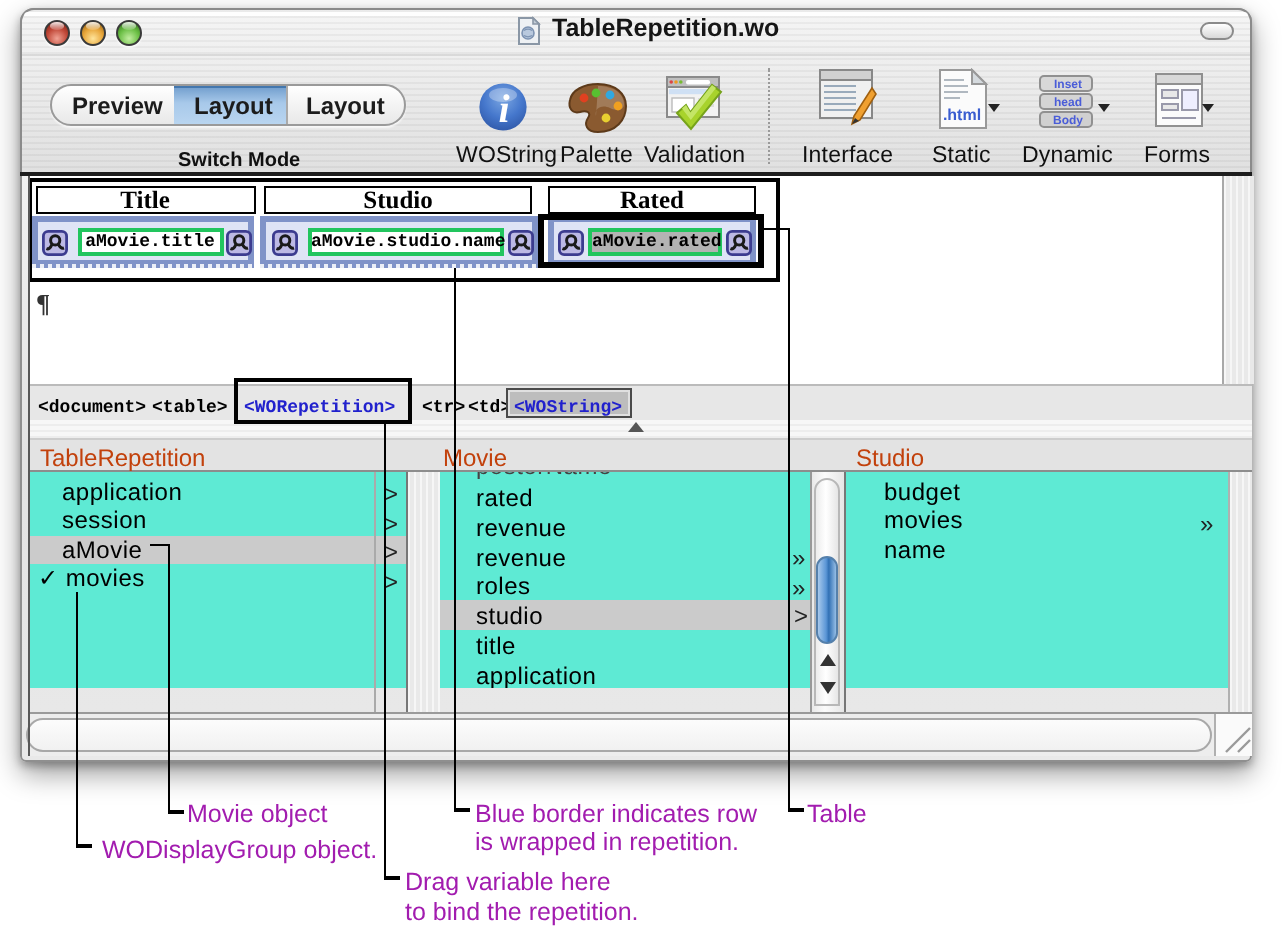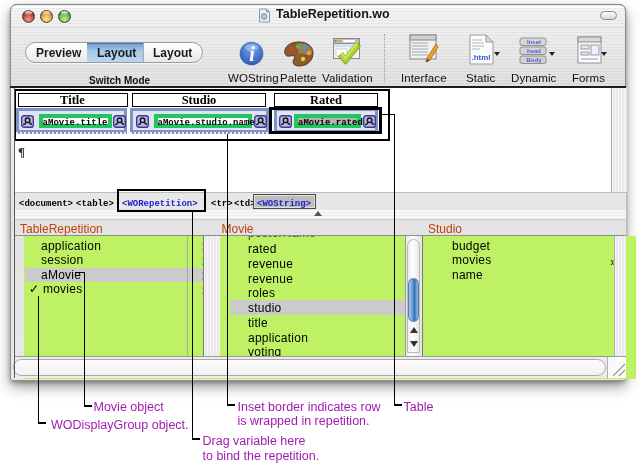--- a/index.html
+++ b/index.html
@@ -44,36 +44,36 @@
  background:repeating-linear-gradient(90deg,#f6f6f6 0 1px,#e9e9e9 1px 3px)}
 
 #tbl{left:14px;top:89px;width:376px;height:52px;border:2px solid #000;box-sizing:border-box;background:#fff}
 .hcell{border:1px solid #000;background:#fff;box-sizing:border-box;height:13.5px;top:93px;
  font-family:"Liberation Serif",serif;font-weight:bold;font-size:12.5px;text-align:center;line-height:12.5px;color:#000}
 .band{top:108px;height:25.5px;background:#8093c8}
 .band .in{position:absolute;left:3px;top:3px;right:3px;bottom:3.5px;background:#dfe4f5}
 .band .dash{position:absolute;left:0;right:0;bottom:0;height:2px;
  background:repeating-linear-gradient(90deg,rgba(255,255,255,.85) 0 2px,transparent 2px 4px)}
 .loupe{width:13px;height:13px;top:115px}
-.bbox{top:113.5px;height:14.5px;border:4px solid #22c55e;background:#fff;box-sizing:border-box;
+.bbox{top:113.5px;height:14.5px;border:2px solid #22c55e;background:#fff;box-sizing:border-box;
  font-family:"Liberation Mono",monospace;font-weight:bold;font-size:9px;line-height:10.5px;text-align:center;color:#000}
 #pilcrow{left:18px;top:143.5px;font-size:13px;color:#333;font-weight:bold;font-family:"Liberation Serif",serif}
 
 #pathbar{left:14px;top:192px;width:612px;height:17.5px;background:#e7e7e7;border-top:1px solid #bbb;box-sizing:border-box}
 .pb{position:absolute;top:198.5px;font-family:"Liberation Mono",monospace;font-weight:bold;font-size:9px;color:#000;white-space:pre}
 .pb.blue{color:#2121cd}
 #wostr-box{left:253px;top:193.5px;width:63px;height:15px;background:#bdbdbd;border:1px solid #4a4a4a;box-shadow:inset 0 0 0 1px #e0e0e0;box-sizing:border-box}
 
 #split{left:14px;top:209.5px;width:612px;height:10.5px;
  background:repeating-linear-gradient(0deg,#ededed 0 1px,#f7f7f7 1px 3px);border-bottom:1px solid #cdcdcd;box-sizing:border-box}
 #grip{left:314px;top:210.5px;width:0;height:0;border-left:4px solid transparent;border-right:4px solid transparent;border-bottom:5px solid #555}
 
 #bhead{left:14px;top:220px;width:612px;height:16px;background:#e3e3e3;border-bottom:1px solid #8d8d8d;box-sizing:border-box}
 .bh{position:absolute;top:221.5px;font-size:12px;color:#c2410c}
-#bbody{left:24px;top:236px;width:612px;height:143px;background:#bef264;overflow:hidden}
+#bbody{left:14px;top:236px;width:612px;height:108px;background:#5eead4;overflow:hidden}
 .vline{position:absolute;top:236px;height:120px;width:1px}
 .item{position:absolute;font-size:12px;letter-spacing:.25px;color:#000;white-space:pre}
 .selrow{position:absolute;background:#cbcbcb}
 .mark{position:absolute;font-size:12px;color:#222}
 .strack{position:absolute;top:236px;height:120px;background:repeating-linear-gradient(90deg,#f6f6f6 0 1px,#e9e9e9 1px 3px)}
 
 #msb{left:405.5px;top:236px;width:16px;height:120px;background:linear-gradient(90deg,#e9e9e9,#fbfbfb 40%,#e6e6e6)}
 #msb-groove{position:absolute;left:1.5px;top:3px;width:13px;height:114px;border:1px solid #b8b8b8;border-radius:7px 7px 0 0;background:linear-gradient(90deg,#ececec,#fff 45%,#e6e6e6);box-sizing:border-box}
 #mthumb{position:absolute;left:2.5px;top:42px;width:11px;height:44px;border-radius:6px;
  background:linear-gradient(90deg,#a7c9ec,#5b96d6 45%,#3170b4 60%,#96bee6);border:1px solid #5580ab;box-sizing:border-box}
@@ -363,19 +363,19 @@
 <div class="ann" style="left:83.5px;top:405px;width:8px;height:1.5px"></div>
 <div class="ctext" style="left:93.5px;top:399.5px">Movie object</div>
 
 <div class="ann" style="left:191.5px;top:211px;width:1.5px;height:228.5px"></div>
 <div class="ann" style="left:191.5px;top:438px;width:8px;height:1.5px"></div>
 <div class="ctext" style="left:202.5px;top:434px">Drag variable here
 to bind the repetition.</div>
 
 <div class="ann" style="left:226.5px;top:133.5px;width:1.5px;height:272px"></div>
 <div class="ann" style="left:226.5px;top:404px;width:8px;height:1.5px"></div>
-<div class="ctext" style="left:237.5px;top:399.5px">Inset border indicates row
+<div class="ctext" style="left:237.5px;top:399.5px">Blue border indicates row
 is wrapped in repetition.</div>
 
 <div class="ann" style="left:381.5px;top:113.5px;width:13px;height:1.5px"></div>
 <div class="ann" style="left:393.5px;top:113.5px;width:1.5px;height:292px"></div>
 <div class="ann" style="left:393.5px;top:404px;width:8px;height:1.5px"></div>
 <div class="ctext" style="left:403.5px;top:399.5px">Table</div>
 
 </body></html>

